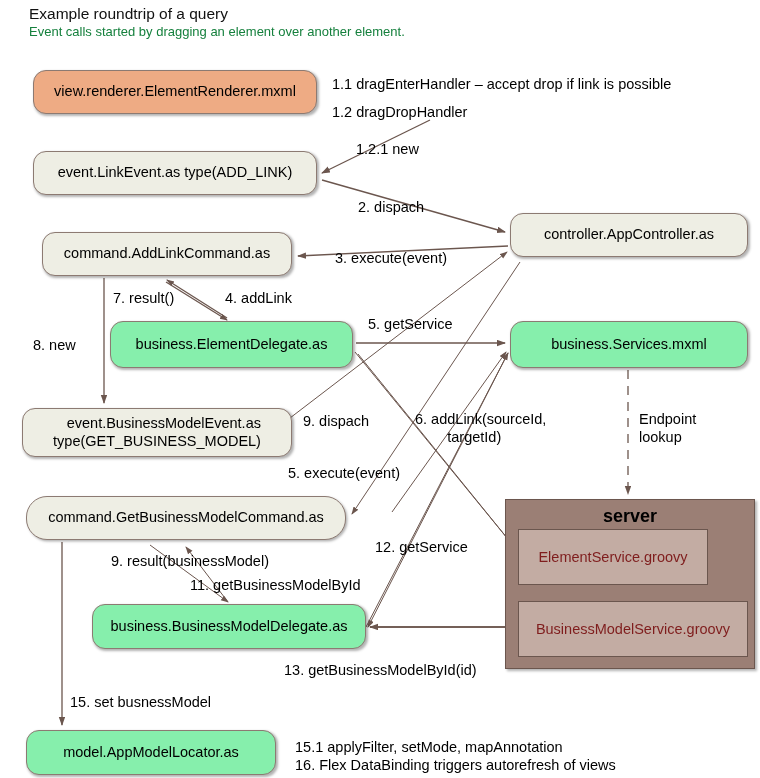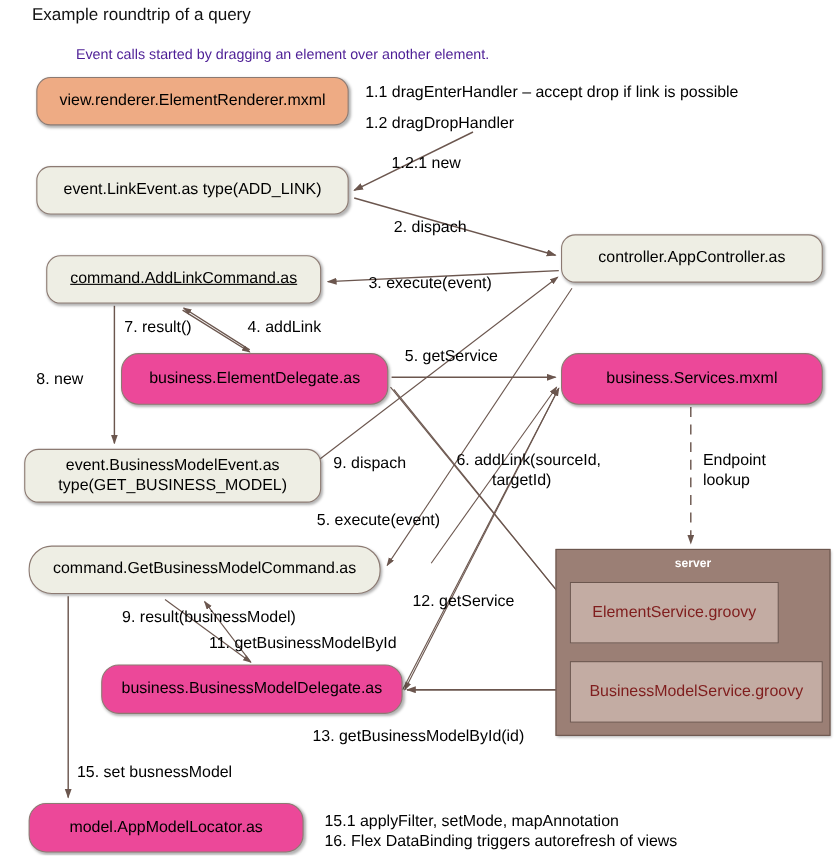--- a/index.html
+++ b/index.html
@@ -30,60 +30,59 @@
     position: absolute;
     left: 29px;
     top: 5px;
     font-size: 15.5px;
     color: #111;
     white-space: nowrap;
   }
   .subtitle {
     position: absolute;
     left: 29px;
-    top: 42px;
+    top: 24px;
     font-size: 13px;
-    color: #4c1d95;
+    color: #15803d;
     white-space: nowrap;
-    margin-left: 40px;
   }
   .node {
     position: absolute;
     box-sizing: border-box;
     border: 1.3px solid #8c7a72;
     border-radius: 13px;
     display: flex;
     align-items: center;
     justify-content: center;
     text-align: center;
     font-size: 14.5px;
     line-height: 1.22;
     color: #000;
     box-shadow: 1.5px 1.5px 2.5px rgba(0,0,0,0.30);
     padding: 0 10px;
   }
   .node.orange { background: #eeab84; }
   .node.beige  { background: #eeeee4; }
-  .node.blue   { background: #ec4899; border-radius: 16px; }
+  .node.blue   { background: #86efac; }
   .server-box {
     position: absolute;
     box-sizing: border-box;
     background: #9b7f75;
     border: 1.3px solid #6b564e;
     box-shadow: 1.5px 1.5px 2.5px rgba(0,0,0,0.30);
   }
   .server-title {
     position: absolute;
     top: 6px;
     left: 0;
     width: 100%;
     text-align: center;
-    font-size: 11px;
+    font-size: 18px;
     font-weight: bold;
-    color: #ffffff;
+    color: #000000;
   }
   .server-item {
     position: absolute;
     box-sizing: border-box;
     background: #c3aca3;
     border: 1.3px solid #6b564e;
     display: flex;
     align-items: center;
     justify-content: center;
     font-size: 14.5px;
@@ -158,30 +157,30 @@
       <div class="node orange" style="left: 33px; top: 70px; width: 284px; height: 44px;">
         <span style="white-space: pre-line;">view.renderer.ElementRenderer.mxml</span>
       </div>
       <div class="node beige" style="left: 33px; top: 151px; width: 284px; height: 44px;">
         <span style="white-space: pre-line;">event.LinkEvent.as type(ADD_LINK)</span>
       </div>
       <div class="node beige" style="left: 510px; top: 213px; width: 238px; height: 44px;">
         <span style="white-space: pre-line;">controller.AppController.as</span>
       </div>
       <div class="node beige" style="left: 42px; top: 232px; width: 250px; height: 44px;">
-        <span style="white-space: pre-line; text-decoration: underline;">command.AddLinkCommand.as</span>
+        <span style="white-space: pre-line;">command.AddLinkCommand.as</span>
       </div>
       <div class="node blue" style="left: 110px; top: 321px; width: 243px; height: 47px;">
         <span style="white-space: pre-line;">business.ElementDelegate.as</span>
       </div>
       <div class="node blue" style="left: 510px; top: 321px; width: 238px; height: 47px;">
         <span style="white-space: pre-line;">business.Services.mxml</span>
       </div>
       <div class="node beige" style="left: 22px; top: 408px; width: 270px; height: 49px;">
-        <span style="white-space: pre-line;">event.BusinessModelEvent.as
+        <span style="white-space: pre-line; text-align: right;">event.BusinessModelEvent.as
 type(GET_BUSINESS_MODEL)</span>
       </div>
       <div class="node beige" style="left: 26px; top: 496px; width: 320px; height: 44px; border-radius: 21px;">
         <span style="white-space: pre-line;">command.GetBusinessModelCommand.as</span>
       </div>
       <div class="node blue" style="left: 92px; top: 604px; width: 274px; height: 45px;">
         <span style="white-space: pre-line;">business.BusinessModelDelegate.as</span>
       </div>
       <div class="node blue" style="left: 26px; top: 730px; width: 250px; height: 45px;">
         <span style="white-space: pre-line;">model.AppModelLocator.as</span>

